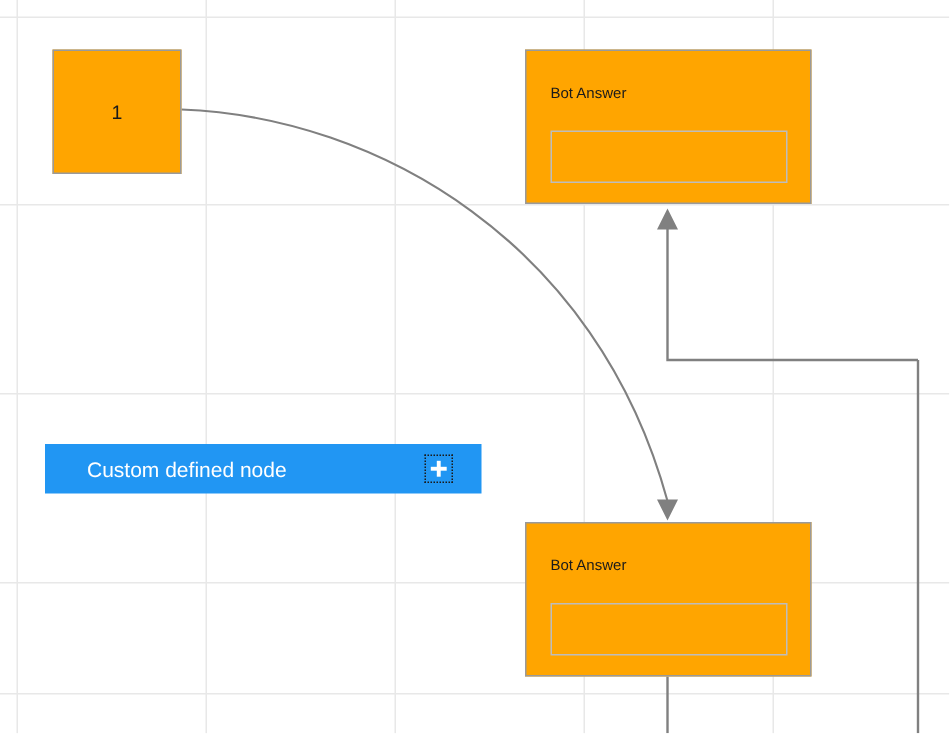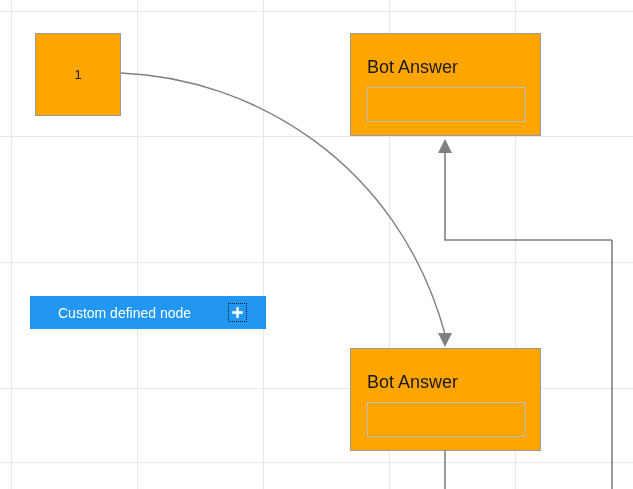--- a/index.html
+++ b/index.html
@@ -61,40 +61,40 @@
   .node-start-label {
     color: #1a1a1a;
     font-size: 13px;
     line-height: 1;
   }
   .node-title {
     position: absolute;
     left: 16px;
     top: 24px;
     color: #1a1a1a;
-    font-size: 18px;
+    font-size: 10px;
     line-height: 1;
     white-space: nowrap;
   }
   .node-slot {
     position: absolute;
     box-sizing: border-box;
     left: 16px;
     right: 15px;
     top: 53px;
     height: 35px;
     border: 1px solid #bdbdbd;
     background: transparent;
   }
   
   #palette-bar {
     position: absolute;
     left: 30px;
     top: 296px;
-    width: 236px;
+    width: 291px;
     height: 33px;
     background: #2196f3;
     display: flex;
     align-items: center;
   }
   #palette-bar-label {
     color: #ffffff;
     font-size: 14px;
     margin-left: 28px;
     white-space: nowrap;

